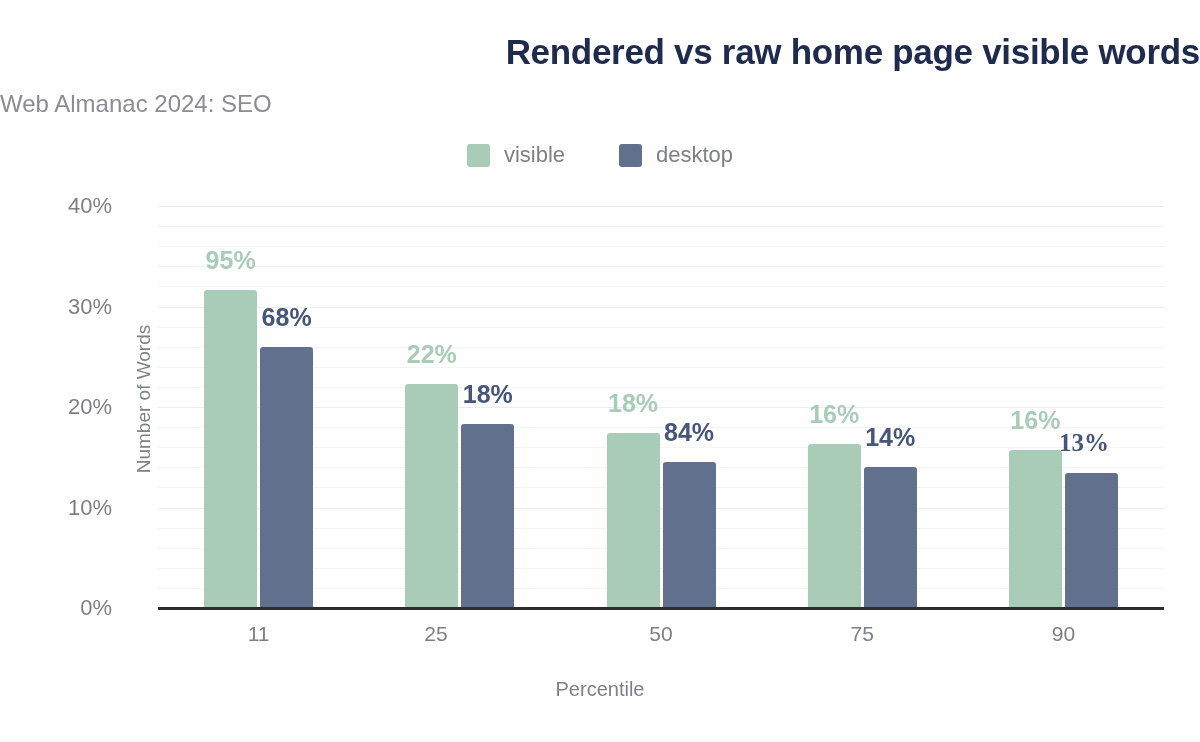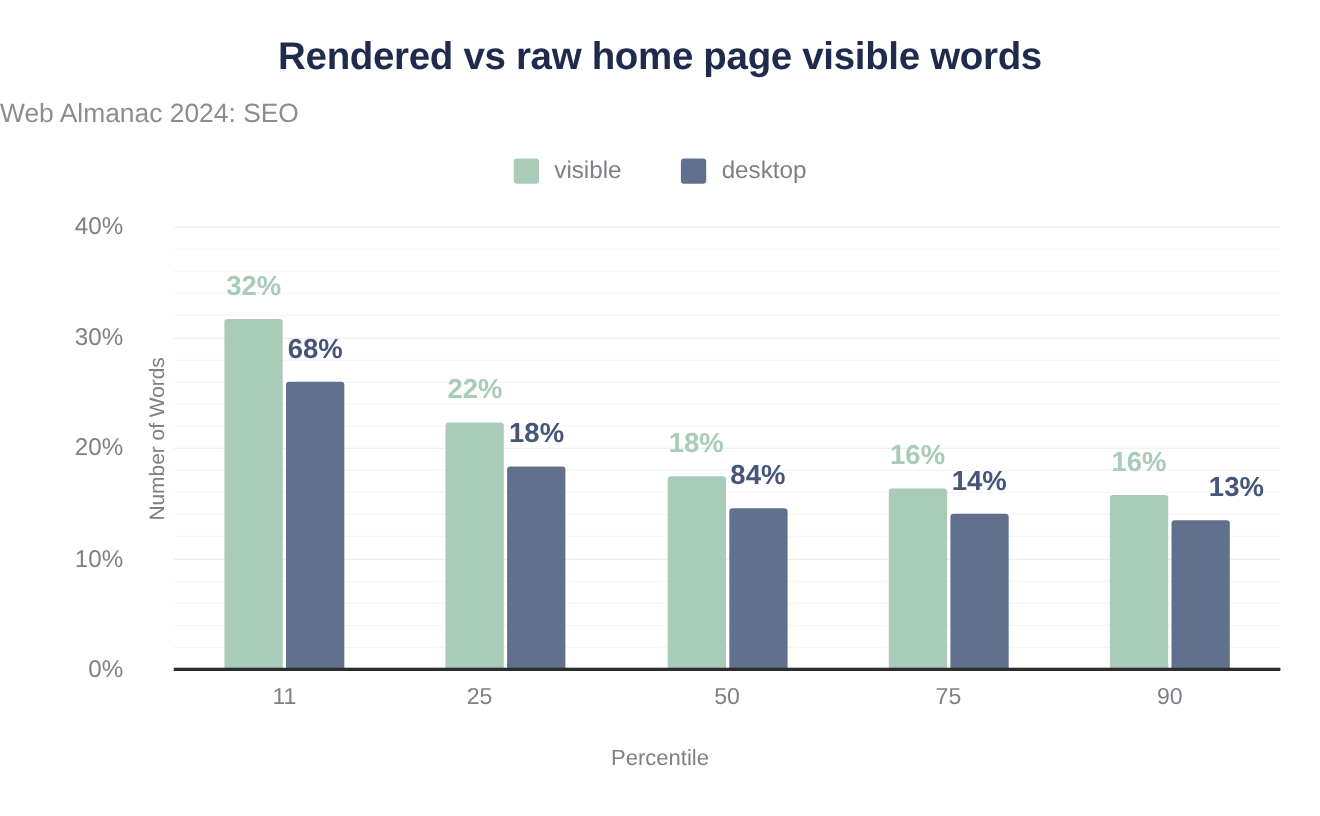--- a/index.html
+++ b/index.html
@@ -11,21 +11,21 @@
   }
   #chart-root {
     position:relative;
     width:1200px; height:742px;
     background:#ffffff;
   }
 
   
   .chart-title {
     position:absolute; top:32px; left:0; width:1200px;
-    text-align:center;
+    text-align:right;
     font-size:35px; font-weight:bold;
     color:#1f2b4d;
     letter-spacing:-0.3px;
     white-space:nowrap;
   }
   .chart-subtitle {
     position:absolute; top:90px; left:0; width:1200px;
     font-size:24px; font-weight:normal;
     color:#8a8d92;
   }
@@ -157,39 +157,39 @@
       <div class="gridline" style="top: 20.1px;"></div>
       <div class="gridline major" style="top: 0px;"></div>
       <div class="ytick-wrap">
         <div class="ytick" style="top: 402px;">0%</div>
         <div class="ytick" style="top: 301.5px;">10%</div>
         <div class="ytick" style="top: 201px;">20%</div>
         <div class="ytick" style="top: 100.5px;">30%</div>
         <div class="ytick" style="top: 0px;">40%</div>
       </div>
       <div class="bar desktop" style="left: 46.1px; width: 53px; height: 317.58px; background: rgb(168, 204, 184);"></div>
-      <div class="bar-label desktop" style="left: 72.6px; top: 40.42px;">32%</div>
+      <div class="bar-label desktop" style="left: 72.6px; top: 40.42px;">95%</div>
       <div class="bar mobile" style="left: 102.1px; width: 53px; height: 261.3px; background: rgb(97, 113, 141);"></div>
       <div class="bar-label mobile" style="left: 128.6px; top: 96.7px;">68%</div>
       <div class="bar desktop" style="left: 247.3px; width: 53px; height: 224.115px; background: rgb(168, 204, 184);"></div>
       <div class="bar-label desktop" style="left: 273.8px; top: 133.885px;">22%</div>
       <div class="bar mobile" style="left: 303.3px; width: 53px; height: 183.915px; background: rgb(97, 113, 141);"></div>
       <div class="bar-label mobile" style="left: 329.8px; top: 174.085px;">18%</div>
       <div class="bar desktop" style="left: 448.5px; width: 53px; height: 174.87px; background: rgb(168, 204, 184);"></div>
       <div class="bar-label desktop" style="left: 475px; top: 183.13px;">18%</div>
       <div class="bar mobile" style="left: 504.5px; width: 53px; height: 145.725px; background: rgb(97, 113, 141);"></div>
       <div class="bar-label mobile" style="left: 531px; top: 212.275px;">84%</div>
       <div class="bar desktop" style="left: 649.7px; width: 53px; height: 163.815px; background: rgb(168, 204, 184);"></div>
       <div class="bar-label desktop" style="left: 676.2px; top: 194.185px;">16%</div>
       <div class="bar mobile" style="left: 705.7px; width: 53px; height: 140.7px; background: rgb(97, 113, 141);"></div>
       <div class="bar-label mobile" style="left: 732.2px; top: 217.3px;">14%</div>
       <div class="bar desktop" style="left: 850.9px; width: 53px; height: 157.785px; background: rgb(168, 204, 184);"></div>
       <div class="bar-label desktop" style="left: 877.4px; top: 200.215px;">16%</div>
       <div class="bar mobile" style="left: 906.9px; width: 53px; height: 134.67px; background: rgb(97, 113, 141);"></div>
-      <div class="bar-label mobile" style="left: 966px; top: 223.33px;">13%</div>
+      <div class="bar-label mobile" style="left: 926px; top: 223.33px; font-family: Liberation Serif, serif;">13%</div>
     </div>
 
   <div class="axis-baseline"></div>
 
   <div class="xaxis-title">Percentile</div>
 
 <div class="xtick" style="left: 258.6px;">11</div>
     <div class="xtick" style="left: 436px;">25</div>
     <div class="xtick" style="left: 661px;">50</div>
     <div class="xtick" style="left: 862.2px;">75</div>

